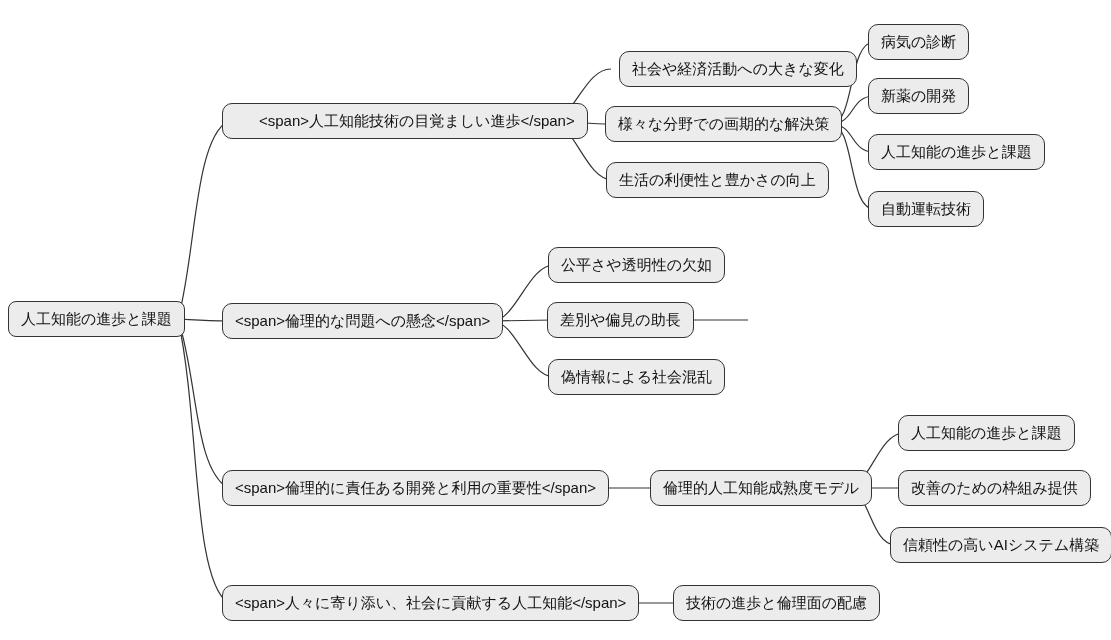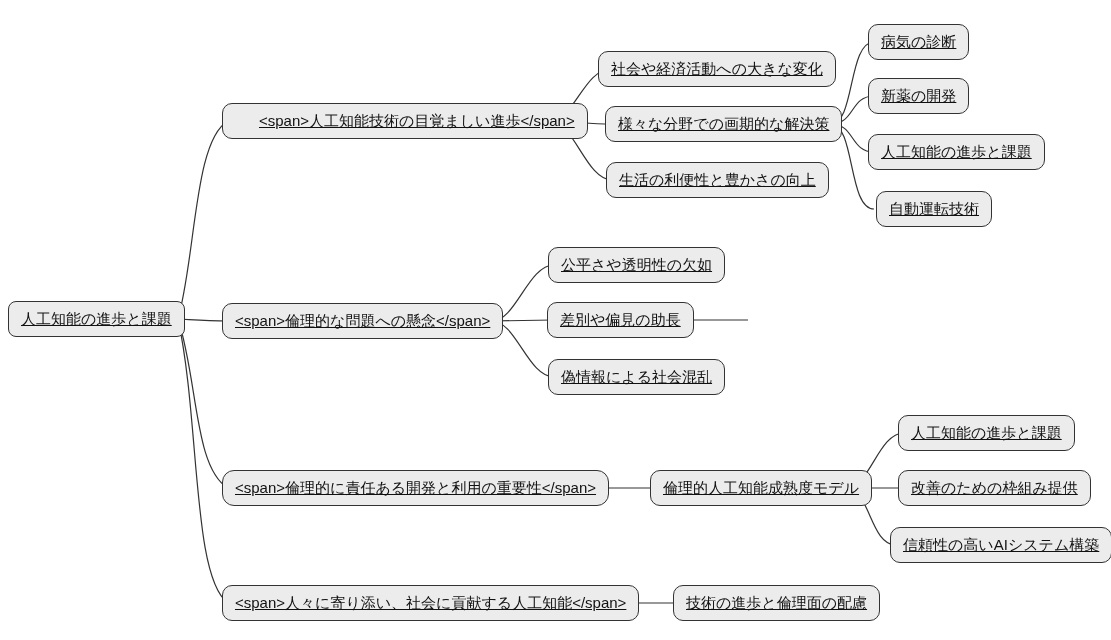--- a/index.html
+++ b/index.html
@@ -22,21 +22,20 @@
   .node{
     position:absolute;z-index:2;
     box-sizing:border-box;
     background:var(--node-fill);
     border:1px solid var(--node-border);
     border-radius:10px;
     padding:7px 12px;
     font-size:15px;line-height:20px;
     color:var(--text-color);
     white-space:nowrap;
-    text-decoration:underline;
   }
 </style>
 </head>
 <body>
 
 <div class="canvas">
 
   <svg class="edges" width="1111" height="640" viewBox="0 0 1111 640">
     <path d="M 178 319 C 196 255, 194 140, 228 121"></path>
     <path d="M 178 319 C 196 320, 206 321, 228 321"></path>
@@ -63,34 +62,34 @@
     <path d="M 846 488 C 870 488, 878 433, 904 433"></path>
     <path d="M 846 488 C 870 488, 880 488, 904 488"></path>
     <path d="M 846 488 C 870 488, 870 545, 896 545"></path>
 
     <path d="M 618 603 L 679 603"></path>
   </svg>
 
   <div class="node" style="left:8px;top:301px;border-radius:8px;">人工知能の進歩と課題</div>
 
   <div class="node" style="left:222px;top:103px;padding-left:36px;">&lt;span&gt;人工知能技術の目覚ましい進歩&lt;/span&gt;</div>
-  <div class="node" style="left:598px;top:51px;">社会や経済活動への大きな変化</div>
+  <div class="node" style="left:619px;top:51px;">社会や経済活動への大きな変化</div>
   <div class="node" style="left:605px;top:106px;">様々な分野での画期的な解決策</div>
   <div class="node" style="left:606px;top:162px;">生活の利便性と豊かさの向上</div>
   <div class="node" style="left:868px;top:24px;">病気の診断</div>
   <div class="node" style="left:868px;top:78px;">新薬の開発</div>
   <div class="node" style="left:868px;top:134px;">人工知能の進歩と課題</div>
-  <div class="node" style="left:868px;top:191px;margin-left:8px;">自動運転技術</div>
+  <div class="node" style="left:868px;top:191px;">自動運転技術</div>
 
   <div class="node" style="left:222px;top:303px;">&lt;span&gt;倫理的な問題への懸念&lt;/span&gt;</div>
   <div class="node" style="left:548px;top:247px;">公平さや透明性の欠如</div>
   <div class="node" style="left:547px;top:302px;">差別や偏見の助長</div>
   <div class="node" style="left:548px;top:359px;">偽情報による社会混乱</div>
 
-  <div class="node" style="left:222px;top:470px;border-radius:12px;">&lt;span&gt;倫理的に責任ある開発と利用の重要性&lt;/span&gt;</div>
+  <div class="node" style="left:222px;top:470px;">&lt;span&gt;倫理的に責任ある開発と利用の重要性&lt;/span&gt;</div>
   <div class="node" style="left:650px;top:470px;">倫理的人工知能成熟度モデル</div>
   <div class="node" style="left:898px;top:415px;">人工知能の進歩と課題</div>
   <div class="node" style="left:898px;top:470px;">改善のための枠組み提供</div>
   <div class="node" style="left:890px;top:527px;">信頼性の高いAIシステム構築</div>
 
   <div class="node" style="left:222px;top:585px;">&lt;span&gt;人々に寄り添い、社会に貢献する人工知能&lt;/span&gt;</div>
   <div class="node" style="left:673px;top:585px;">技術の進歩と倫理面の配慮</div>
 
 </div>
 

